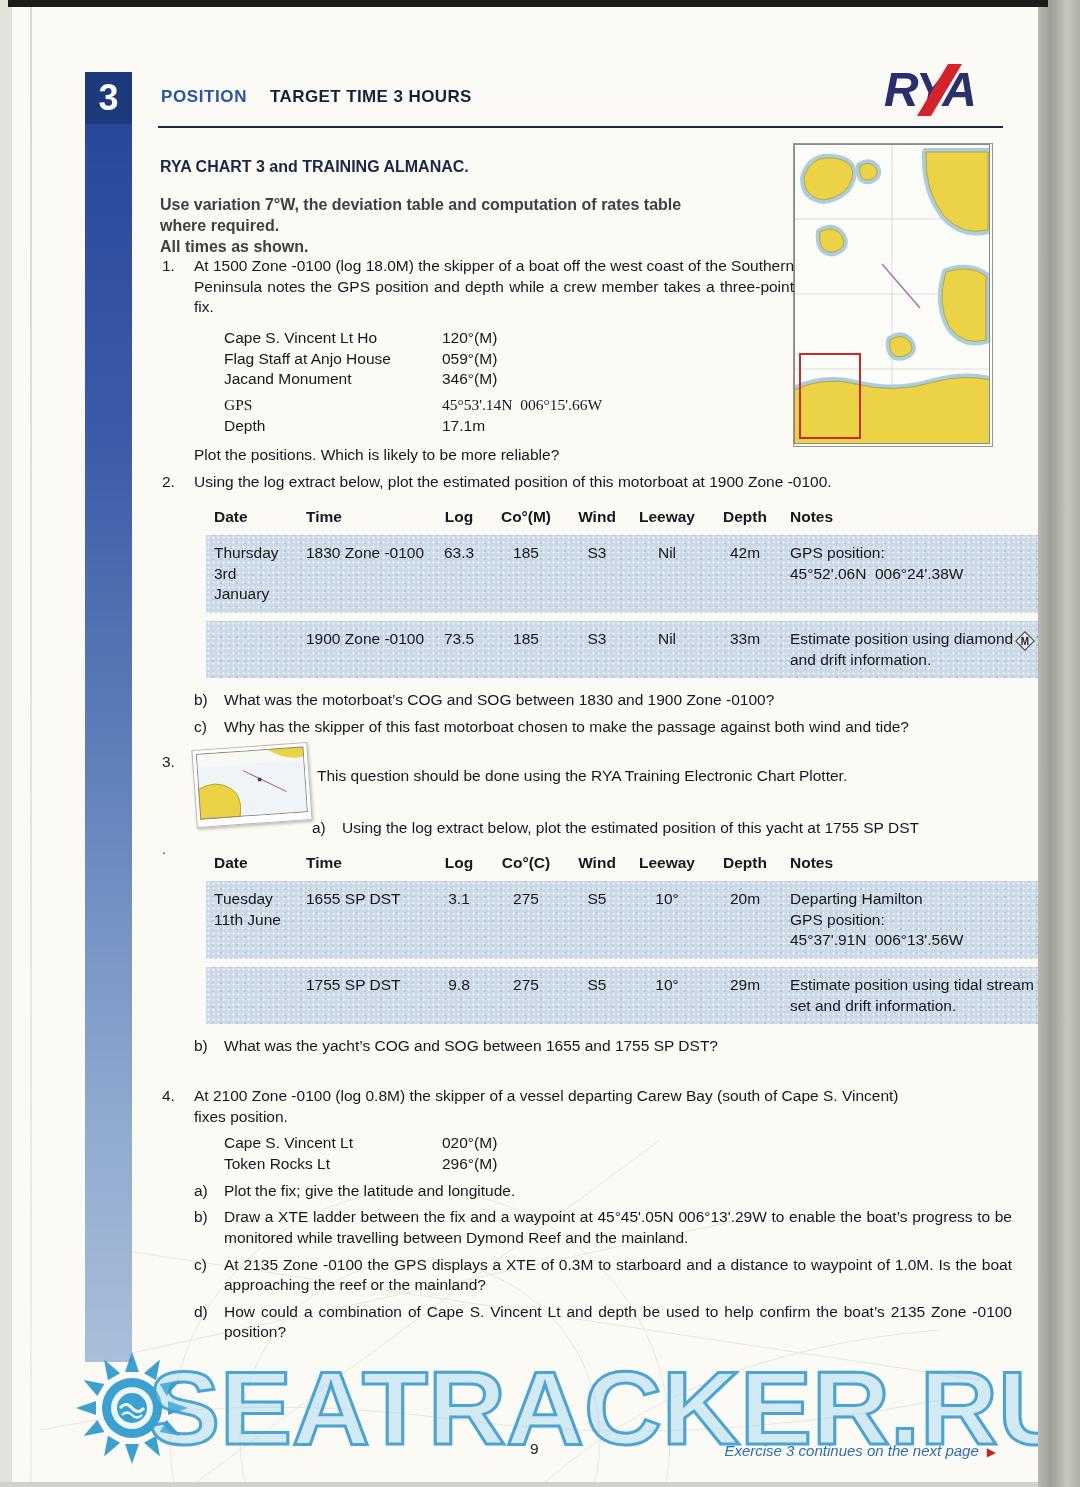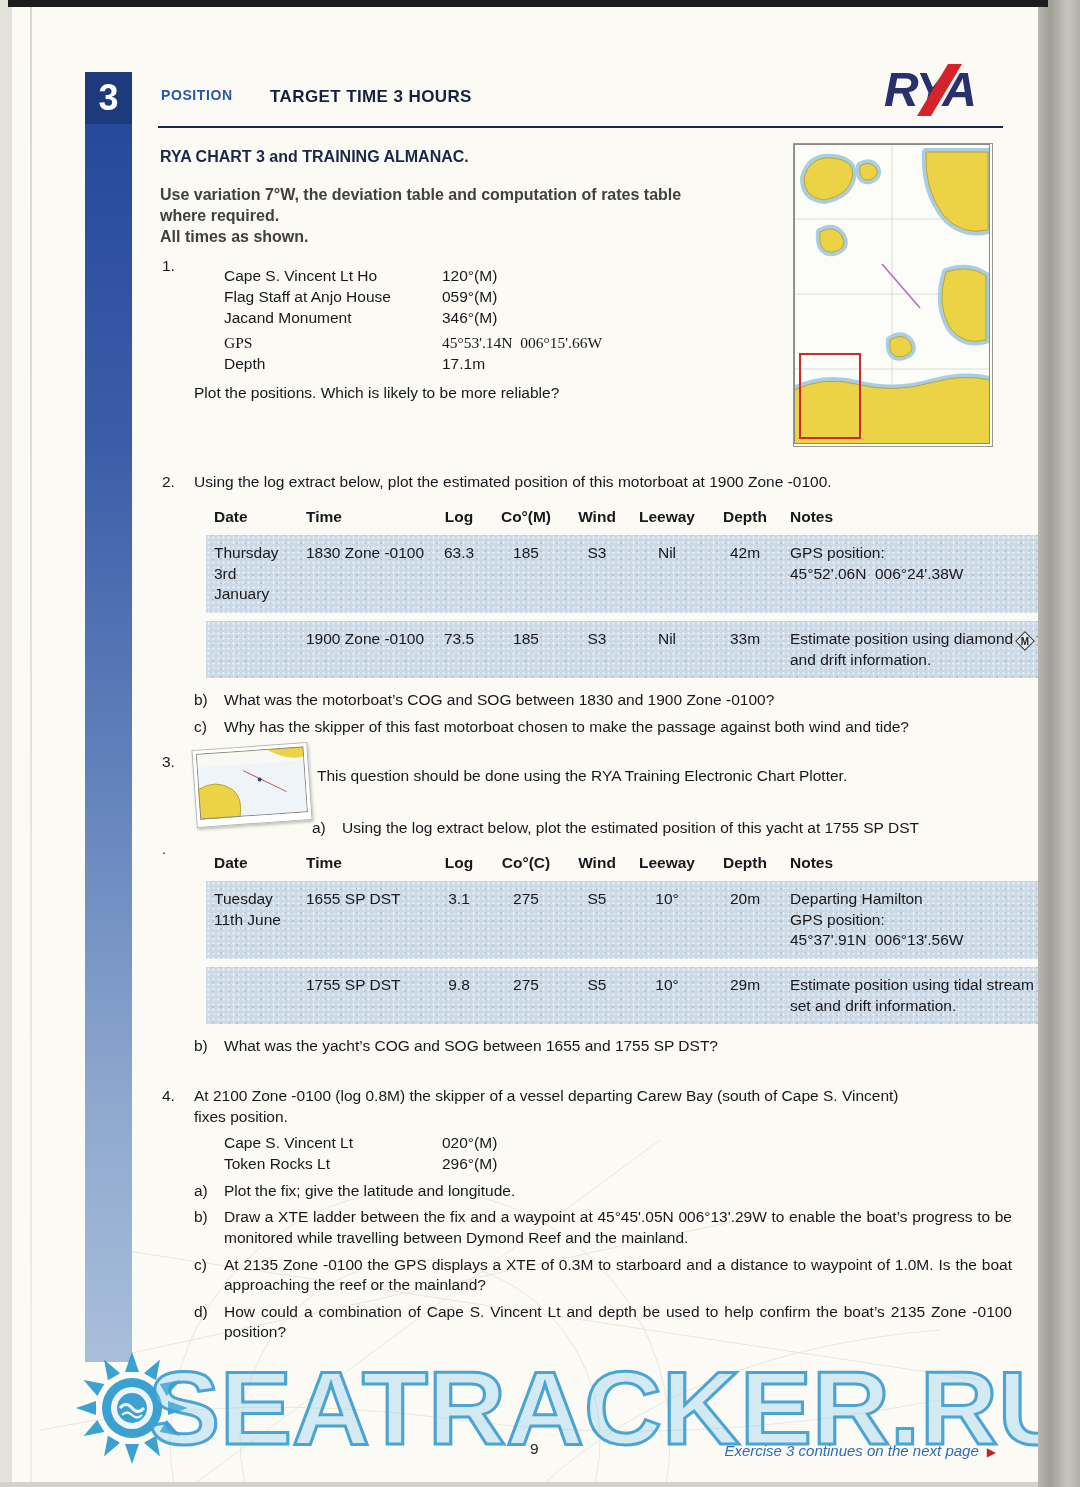--- a/index.html
+++ b/index.html
@@ -17,21 +17,21 @@
 
   .bg-chart { position:absolute; left:40px; top:1100px; z-index:1; opacity:0.15; pointer-events:none; }
 
   
   .side-num { position:absolute; left:85px; top:72px; width:47px; height:52px; background:#1d3a7c;
     color:#fff; font-size:36px; font-weight:bold; text-align:center; line-height:52px; z-index:2; }
   .side-bar { position:absolute; left:85px; top:124px; width:47px; height:1238px; z-index:2;
     background:linear-gradient(180deg,#27499b 0%, #3a5ca8 25%, #6585bd 55%, #8fa9cf 80%, #a9beda 100%); }
 
   
-  .hdr-section { position:absolute; left:161px; top:87px; color:#2557a7; font-weight:bold; font-size:14px; letter-spacing:0.6px; z-index:2; }
+  .hdr-section { position:absolute; left:161px; top:87px; color:#2557a7; font-weight:bold; font-size:17px; letter-spacing:0.6px; z-index:2; }
   .hdr-title   { position:absolute; left:270px; top:87px; color:#14223f; font-weight:bold; font-size:17px; letter-spacing:0.4px; z-index:2; }
   .hdr-rule    { position:absolute; left:158px; top:126px; width:845px; height:2px; background:#1a2746; z-index:2; }
   .logo { position:absolute; left:884px; top:62px; z-index:2; }
 
   .chart-thumb { position:absolute; left:793px; top:143px; width:198px; height:302px; z-index:2; border:1px solid #97978f; background:#fcfcf8; }
   .plotter-thumb { position:absolute; left:194px; top:746px; z-index:2; background:#fff; padding:3px;
     border:1px solid #b8b8b0; box-shadow:1px 2px 3px rgba(60,60,50,0.3); transform:rotate(-4deg); }
 
   .blk { position:absolute; left:160px; width:848px; z-index:2; font-size:15.5px; line-height:1.33; }
   .pre { white-space:pre-wrap; }
@@ -142,31 +142,32 @@
       <path d="M152,128 Q176,120 192,132 L192,196 Q170,202 156,184 Q142,160 152,128 Z"></path>
       <path d="M96,196 q12,-8 20,2 q6,10 -6,14 q-16,4 -14,-16 Z"></path>
       <path d="M0,246 Q30,232 62,240 Q100,250 140,238 Q170,230 196,236 L196,300 L0,300 Z"></path>
     </g>
     <path d="M88,120 L126,164" stroke="#b070b0" stroke-width="1.5"></path>
     <rect x="6" y="210" width="60" height="84" fill="none" stroke="#cc2a2a" stroke-width="2"></rect>
     <rect x="0.5" y="0.5" width="195" height="299" fill="none" stroke="#8a8a86"></rect>
   </svg>
 </div>
 
-<div class="blk" style="top:146px">
+<div class="blk" style="top:156px">
   <div class="intro-h">RYA CHART 3 and TRAINING ALMANAC.</div>
   <div class="intro-p pre">Use variation 7°W, the deviation table and computation of rates table
 where required.</div>
   <div class="intro-p">All times as shown.</div>
 </div>
 
 <div class="blk" style="top:256px">
   <div class="q">
     <span class="qnum">1.</span>
     <div class="qbody" style="max-width:600px">
+      <div class="just">At 1500 Zone -0100 (log 18.0M) the skipper of a boat off the west coast of the Southern Peninsula notes the GPS position and depth while a crew member takes a three-point fix.</div>
       <div class="brgs">
         <div class="brg">
           <span class="brg-lbl">Cape S. Vincent Lt Ho</span>
           <span class="pre">120°(M)</span>
         </div>
         <div class="brg">
           <span class="brg-lbl">Flag Staff at Anjo House</span>
           <span class="pre">059°(M)</span>
         </div>
         <div class="brg">

